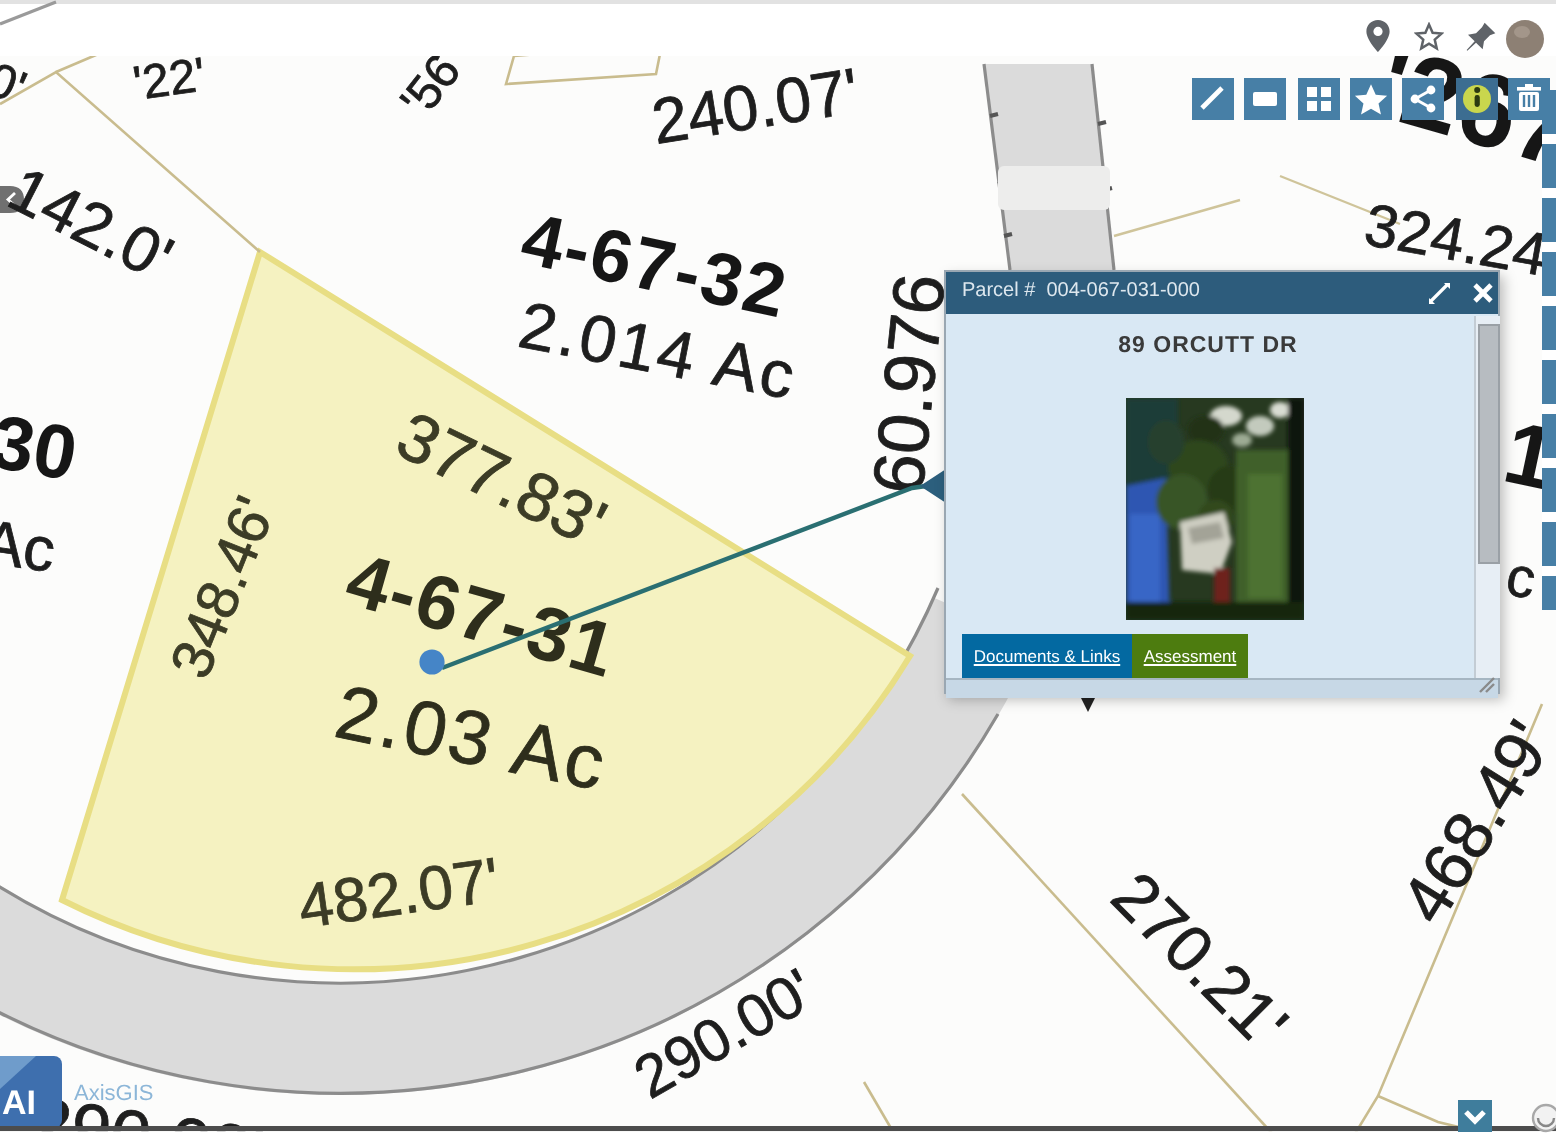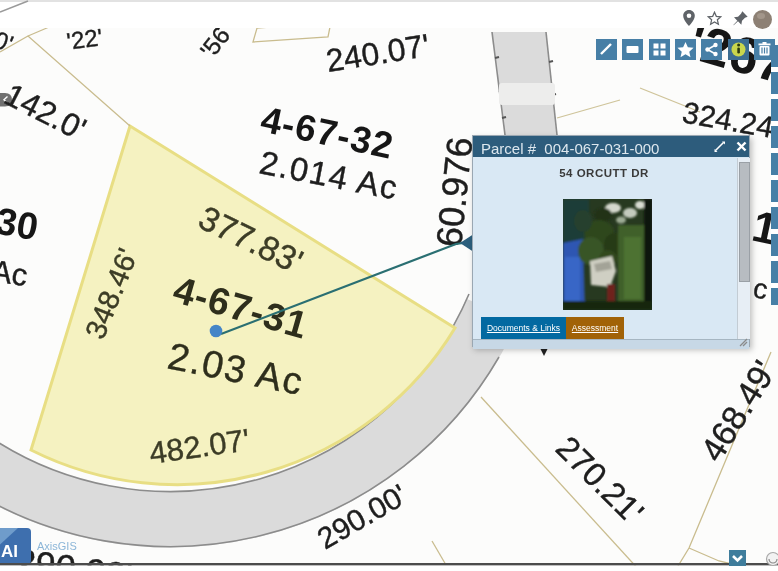--- a/index.html
+++ b/index.html
@@ -202,35 +202,35 @@
 </svg>
 
 <div class="abs" style="left:771px;top:45px;width:7px;height:260px;
   background:repeating-linear-gradient(to bottom,#477fa6 0,#477fa6 22px,#ffffff 22px,#ffffff 27px);"></div>
 
 <div class="abs" style="left:472px;top:135px;width:278px;height:212px;background:#d9e8f4;
      border:1px solid #9aa7b2;box-shadow:2px 3px 6px rgba(0,0,0,0.25);box-sizing:border-box;">
 
   <div class="abs" style="left:0;top:0;width:100%;height:21px;background:#2d5c7c;">
 
-    <div class="abs" style="left:8px;top:4px;font-size:15px;color:#dde7ee;">Parcel #&nbsp; 004-067-031-000</div>
+    <div class="abs" style="left:8px;top:4px;font-size:10px;color:#dde7ee;">Parcel #&nbsp; 004-067-031-000</div>
 
     <svg class="abs" style="left:240px;top:4px;" width="13" height="13">
       <line x1="2.5" y1="10.5" x2="10.5" y2="2.5" stroke="#fff" stroke-width="1.6"></line>
       <polygon points="9,1.5 12,1.5 12,4.5" fill="#fff"></polygon>
       <polygon points="1.5,9 1.5,12 4.5,12" fill="#fff"></polygon>
     </svg>
 
     <svg class="abs" style="left:262px;top:4px;" width="13" height="13">
       <line x1="2.5" y1="2.5" x2="10.5" y2="10.5" stroke="#fff" stroke-width="2.4"></line>
       <line x1="10.5" y1="2.5" x2="2.5" y2="10.5" stroke="#fff" stroke-width="2.4"></line>
     </svg>
   </div>
 
-  <div class="abs" style="left:0;top:31px;width:262px;text-align:center;font-size:11.5px;font-weight:bold;color:#3a3a3a;letter-spacing:0.5px;">54 ORCUTT DR</div>
+  <div class="abs" style="left:0;top:31px;width:262px;text-align:center;font-size:11.5px;font-weight:bold;color:#3a3a3a;letter-spacing:0.5px;">89 ORCUTT DR</div>
 
   <svg class="abs" style="left:90px;top:63px;" width="89" height="111" viewBox="0 0 89 111">
     <defs>
         <filter id="pb" x="-5%" y="-5%" width="110%" height="110%">
           <feGaussianBlur stdDeviation="1.1"></feGaussianBlur>
         </filter>
       </defs>
     <rect x="0" y="0" width="89" height="111" fill="#273920"></rect>
     <g filter="url(#pb)">
     <rect x="0" y="0" width="26" height="48" fill="#1f3c38"></rect>
@@ -256,21 +256,21 @@
     </g>
   </svg>
 
   <div class="abs" style="left:264px;top:22px;width:12px;height:181px;background:#e7eef5;border-left:1px solid #c3ccd4;"></div>
 
   <div class="abs" style="left:266px;top:26px;width:9px;height:118px;background:#b7bcc1;border:1px solid #9aa0a6;"></div>
 
   <div class="abs" style="left:8px;top:181px;width:85px;height:22px;background:#0369a1;color:#fff;font-size:8.5px;
        text-align:center;line-height:22px;"><span style="text-decoration:underline;">Documents &amp; Links</span></div>
 
-  <div class="abs" style="left:93px;top:181px;width:58px;height:22px;background:#a16207;color:#fff;font-size:8.5px;
+  <div class="abs" style="left:93px;top:181px;width:58px;height:22px;background:#4d7c0f;color:#fff;font-size:8.5px;
        text-align:center;line-height:22px;"><span style="text-decoration:underline;">Assessment</span></div>
 
   <div class="abs" style="left:0;top:203px;width:276px;height:9px;background:#c7d8e6;border-top:1px solid #a6b6c2;"></div>
 
   <svg class="abs" style="left:265px;top:201px;" width="10" height="10">
     <line x1="2" y1="9" x2="9" y2="2" stroke="#8a8a8a" stroke-width="1.2"></line>
     <line x1="5" y1="9" x2="9" y2="5" stroke="#8a8a8a" stroke-width="1.2"></line>
   </svg>
 </div>
 

